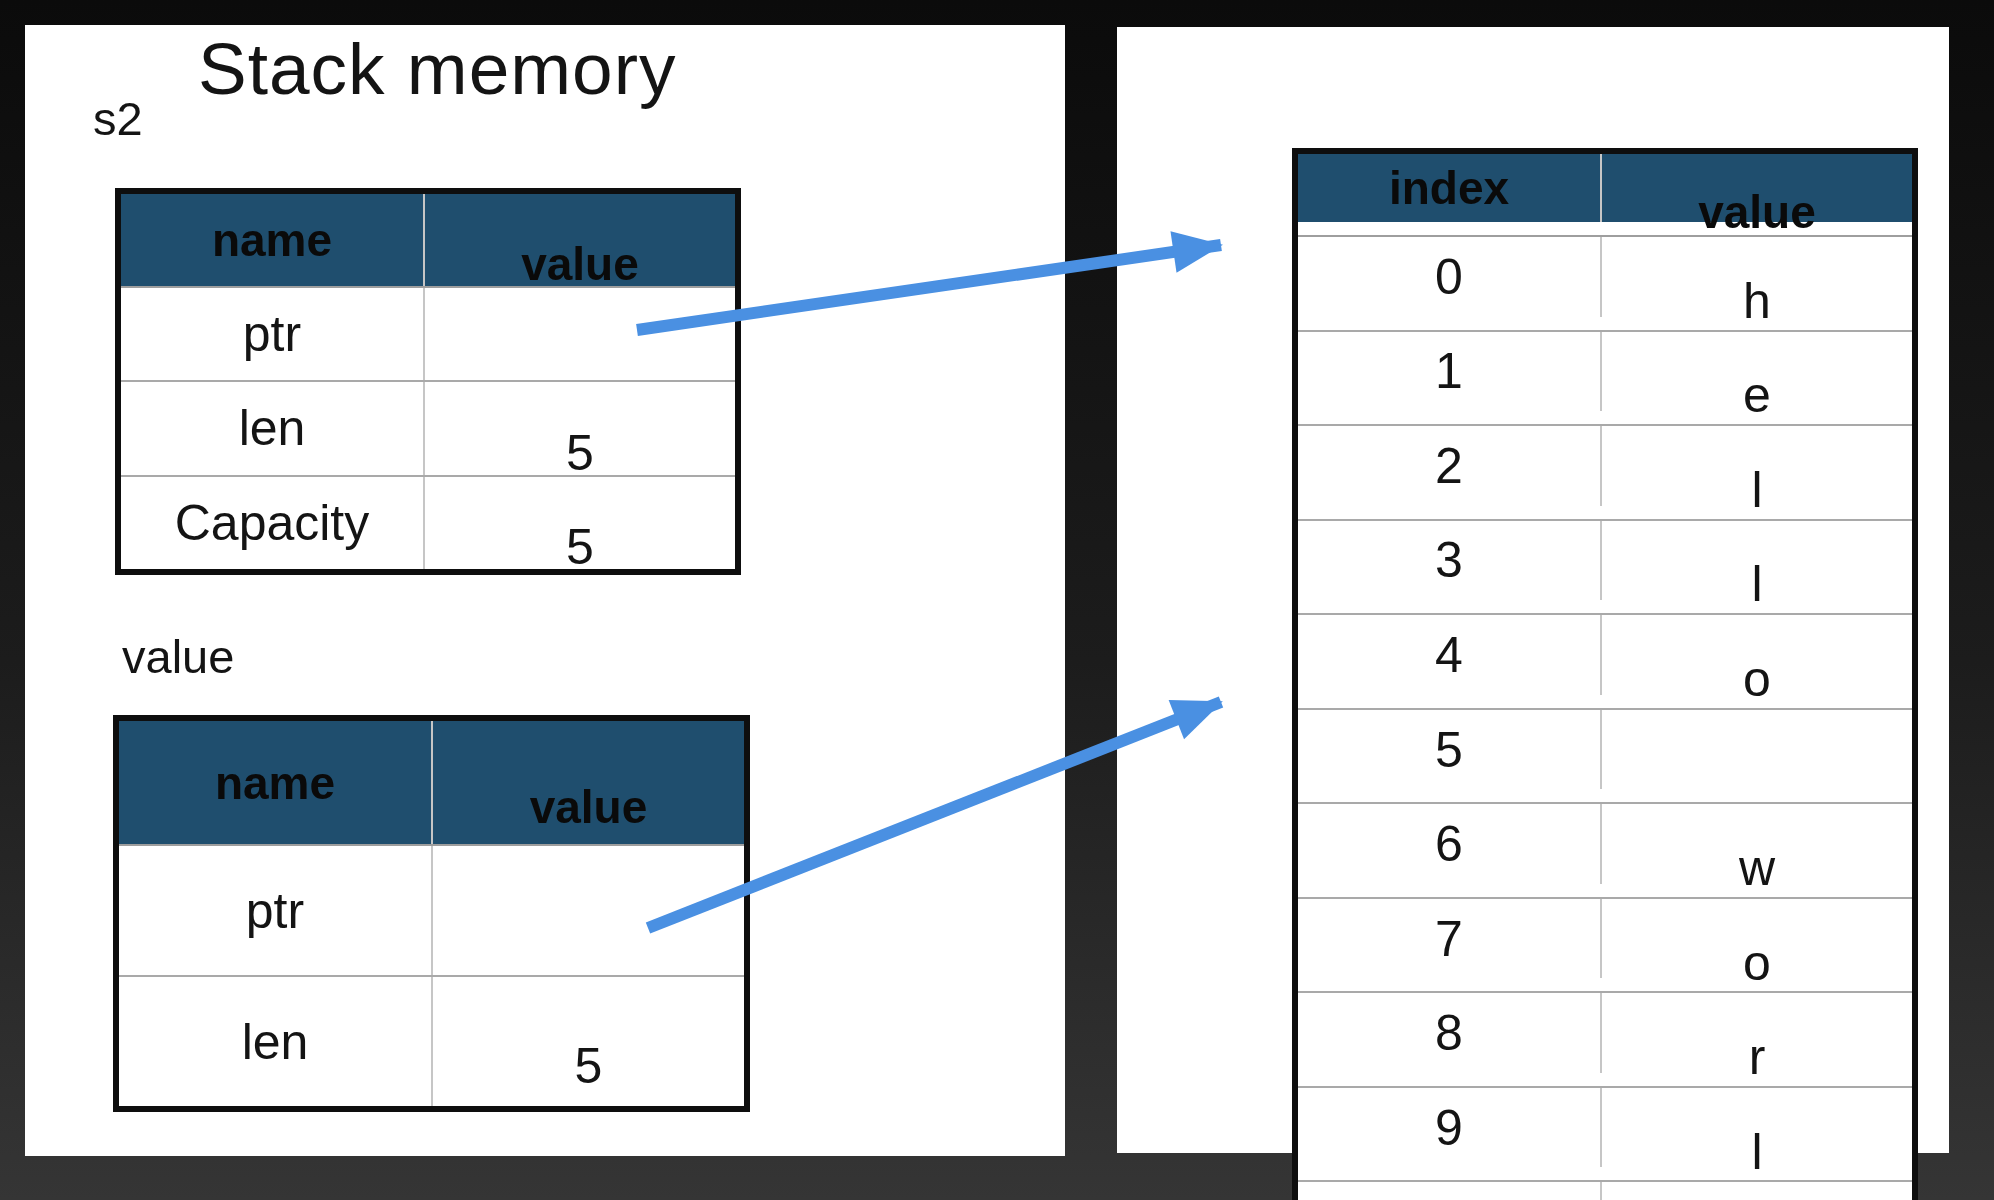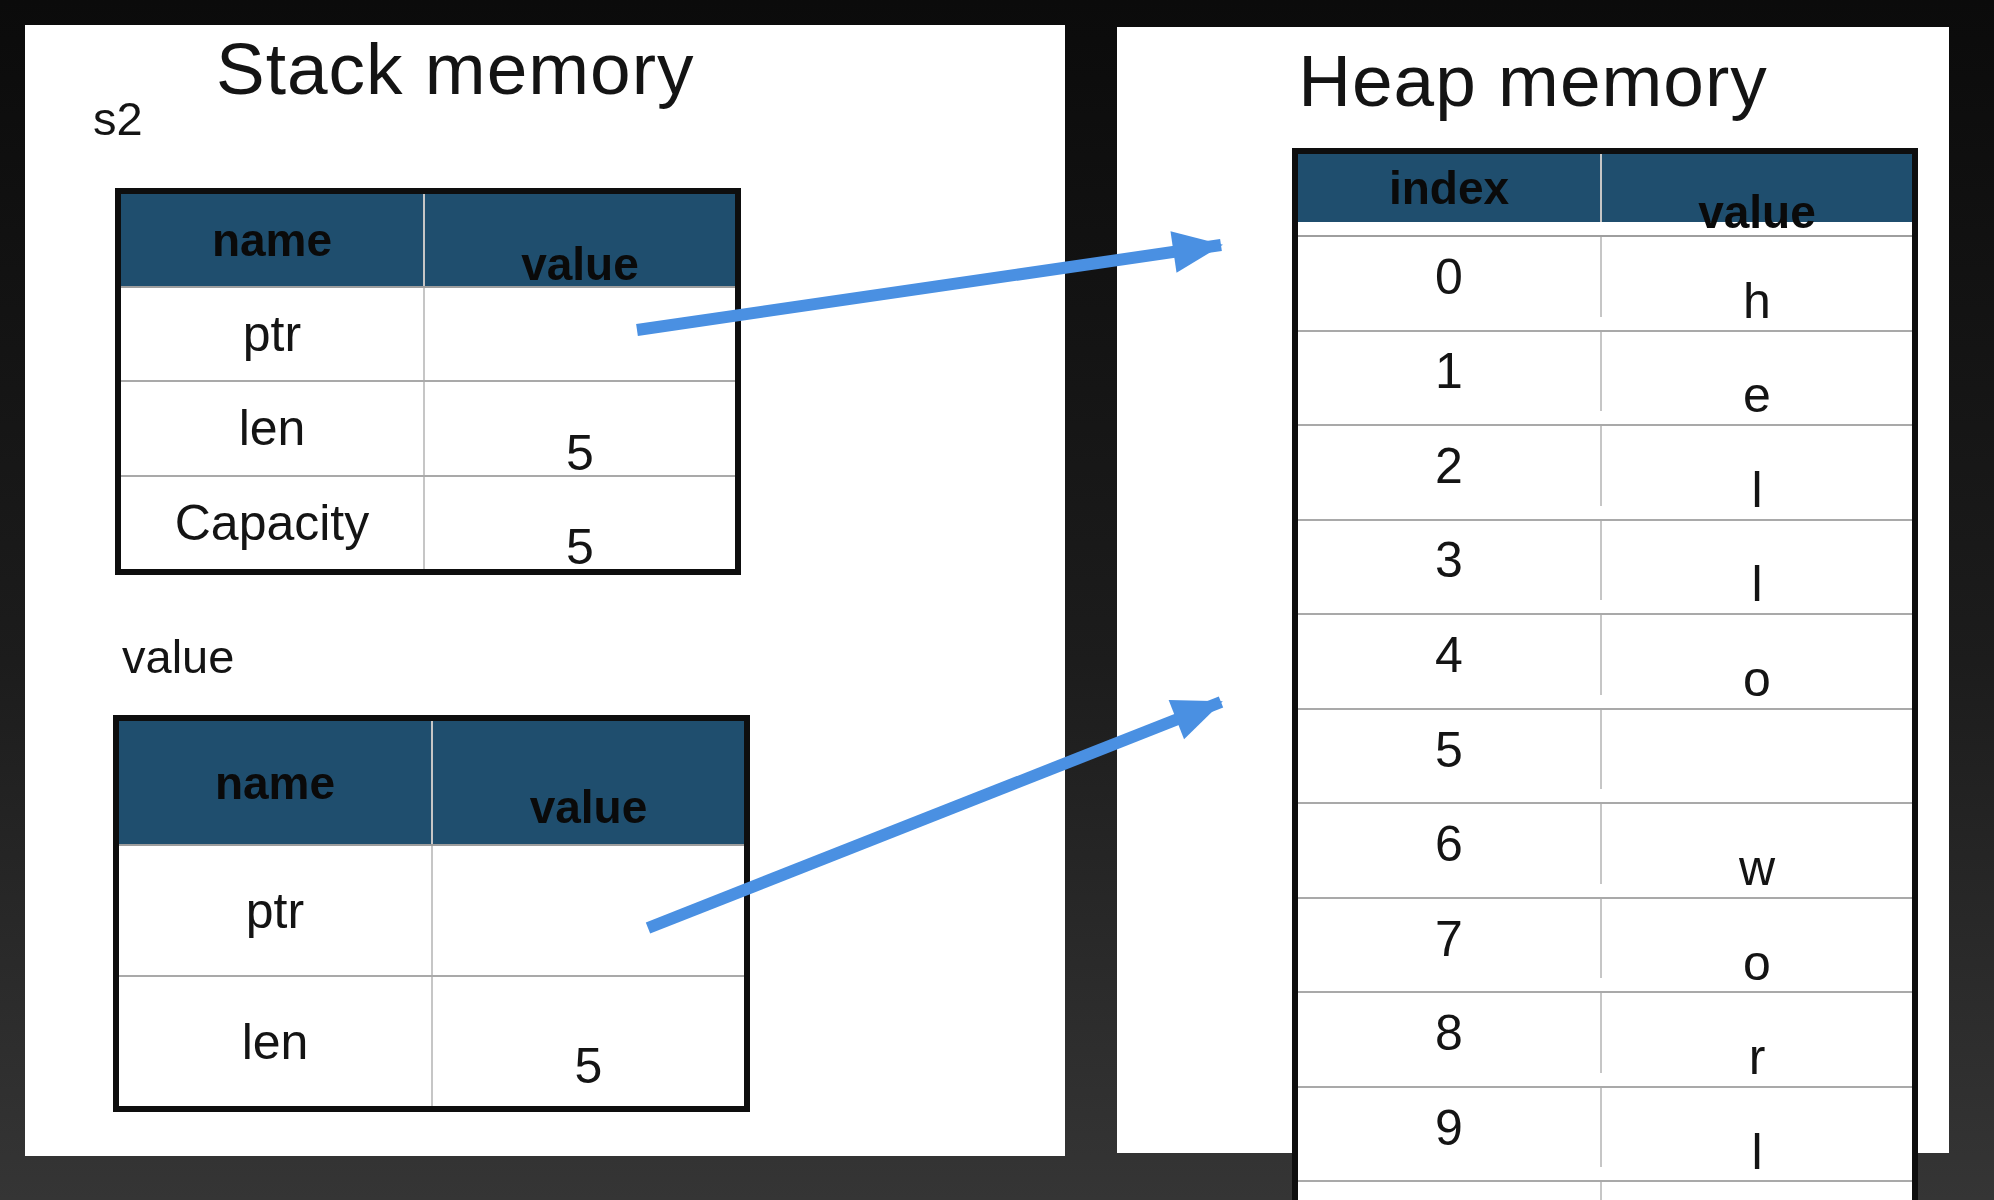--- a/index.html
+++ b/index.html
@@ -9,21 +9,21 @@
   }
   html,body{margin:0;padding:0;}
   body{font-family:"Liberation Sans",sans-serif;background:#000;}
   .canvas{position:relative;width:1994px;height:1200px;overflow:hidden;
     background:linear-gradient(180deg,var(--bg-top) 0%,#1c1c1c 55%,var(--bg-bottom) 100%);}
   .panel{position:absolute;background:var(--panel);}
   .panel-stack{left:25px;top:25px;width:1040px;height:1131px;}
   .panel-heap{left:1117px;top:27px;width:832px;height:1126px;}
   .title{position:absolute;font-size:73px;font-weight:400;color:var(--text);
     letter-spacing:1px;white-space:nowrap;line-height:1;}
-  .stack-title{left:216px;top:32px;}
+  .stack-title{left:198px;top:32px;}
   .heap-title{left:1117px;top:44px;width:832px;text-align:center;}
   .var-label{position:absolute;font-size:47px;font-weight:400;color:var(--text);line-height:1;}
   .s2-label{left:93px;top:95px;}
   .world-label{left:122px;top:633px;}
   .mtable{position:absolute;display:flex;flex-direction:column;
     border:6px solid var(--table-border);background:#fff;box-sizing:border-box;}
   .s2-table{left:115px;top:188px;width:626px;height:387px;}
   .world-table{left:113px;top:715px;width:637px;height:397px;}
   .heap-table{left:1292px;top:148px;width:626px;height:1120px;gap:13px;}
   .trow{display:flex;flex:1;min-height:0;}
@@ -43,21 +43,20 @@
 </style>
 </head>
 <body>
 
 <div class="canvas">
 
   <div class="panel panel-stack"></div>
   <div class="panel panel-heap"></div>
 
   <div class="title stack-title">Stack memory</div>
-  <div class="title heap-title">Heap memory</div>
 
   <div class="var-label s2-label">s2</div>
 
   <div class="mtable s2-table">
     <div class="trow head">
       <div class="cell c0">name</div>
       <div class="cell c1">value</div>
     </div>
     <div class="trow">
       <div class="cell c0">ptr</div>

